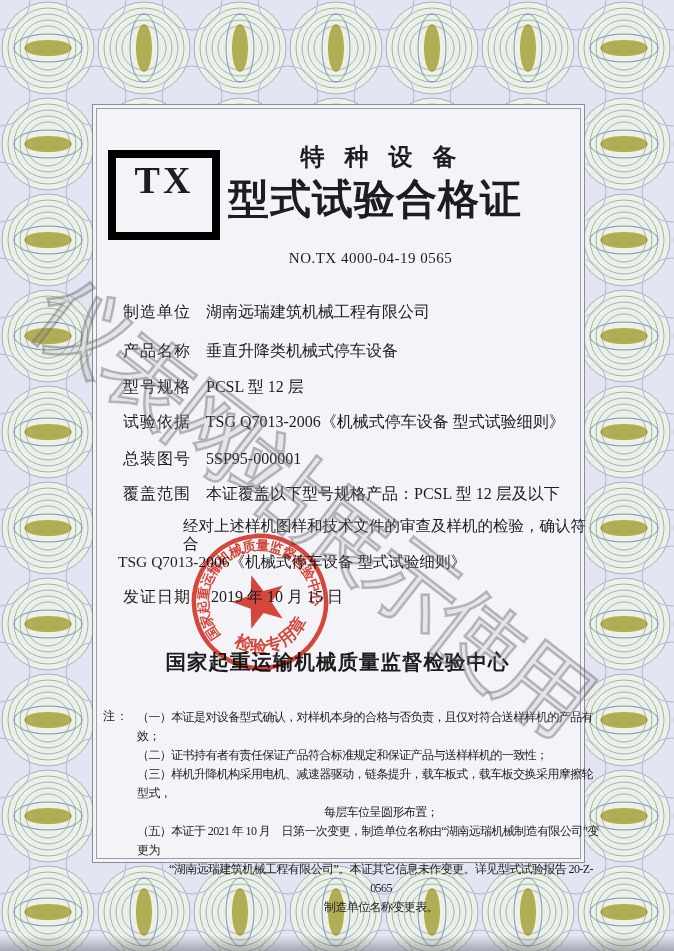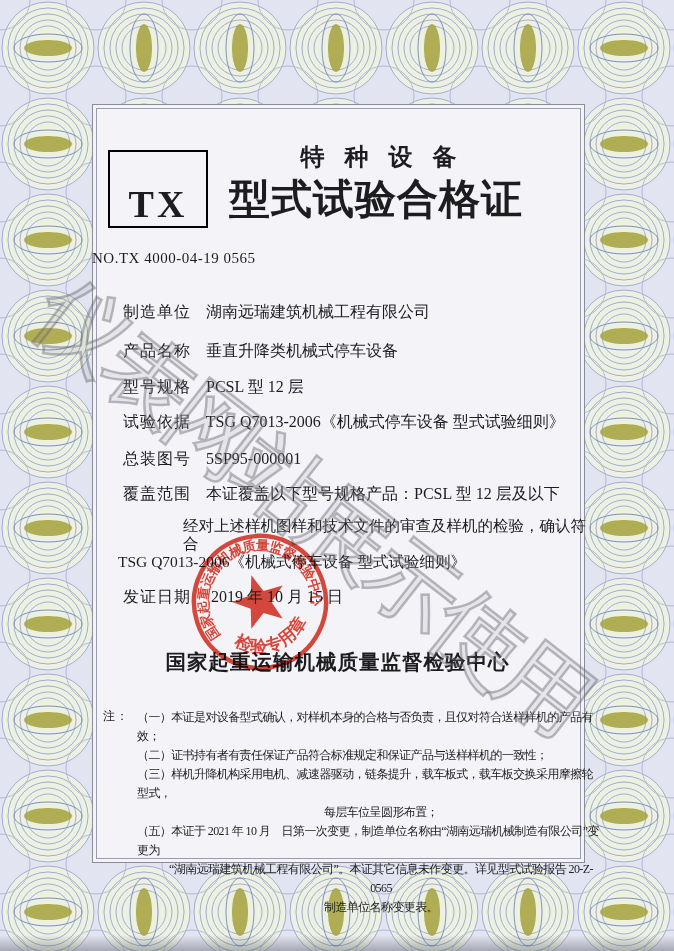--- a/index.html
+++ b/index.html
@@ -3,25 +3,25 @@
 <meta charset="utf-8">
 <style>
   html,body{margin:0;padding:0;background:#8e919c;}
   #page{position:relative;width:674px;height:951px;overflow:hidden;background:#e2e5f1;
         font-family:"Liberation Serif","DejaVu Serif",serif;color:#1d1d20;}
   .deco{position:absolute;left:0;top:0;z-index:0;}
   #cert{position:absolute;left:92px;top:104px;width:491px;height:757px;background:#f4f4f8;
         border:1px solid #8a8d99;z-index:1;}
   #cert::before{content:"";position:absolute;left:3px;top:3px;right:3px;bottom:3px;border:1px solid #9a9dab;}
   .abs{position:absolute;z-index:2;}
-  .tx-box{left:108px;top:150px;width:96px;height:74px;border:2px solid #000000;display:flex;
-          align-items:flex-end;justify-content:center;font-size:38px;font-weight:bold;letter-spacing:3px;}
+  .tx-box{left:108px;top:150px;width:96px;height:74px;border:8px solid #000000;display:flex;
+          align-items:flex-start;justify-content:center;font-size:38px;font-weight:bold;letter-spacing:3px;}
   .title-small{left:232px;top:141px;width:300px;text-align:center;font-size:24px;font-weight:600;letter-spacing:7px;}
-  .title-main{left:229px;top:172px;width:322px;text-align:left;font-size:41px;font-weight:bold;letter-spacing:1px;white-space:nowrap;}
-  .cert-no{left:92px;top:250px;width:491px;text-align:left;font-size:15px;letter-spacing:.5px;}
+  .title-main{left:214px;top:172px;width:322px;text-align:center;font-size:41px;font-weight:bold;letter-spacing:1px;white-space:nowrap;}
+  .cert-no{left:100px;top:250px;width:491px;text-align:center;font-size:15px;letter-spacing:.5px;padding-left:25px;}
   .frow{left:123px;white-space:nowrap;font-size:16px;}
   .flabel{display:inline-block;width:79px;letter-spacing:1px;}
   .conf{left:118px;top:517px;width:474px;font-size:15.5px;line-height:18px;}
   .conf .indent{padding-left:65px;}
   .date-row{left:123px;top:587px;white-space:nowrap;font-size:16px;z-index:7;}
   .dlabel{display:inline-block;width:84px;letter-spacing:1px;}
   .authority{left:92px;top:648px;width:491px;text-align:center;font-size:20.5px;font-weight:bold;letter-spacing:1px;z-index:2;}
   .note-label{left:103px;top:708px;font-size:12px;letter-spacing:1px;}
   .notes{left:137px;top:708px;width:462px;font-size:12px;line-height:19px;letter-spacing:-0.6px;}
   .notes .cont{padding-left:26px;text-align:center;}

